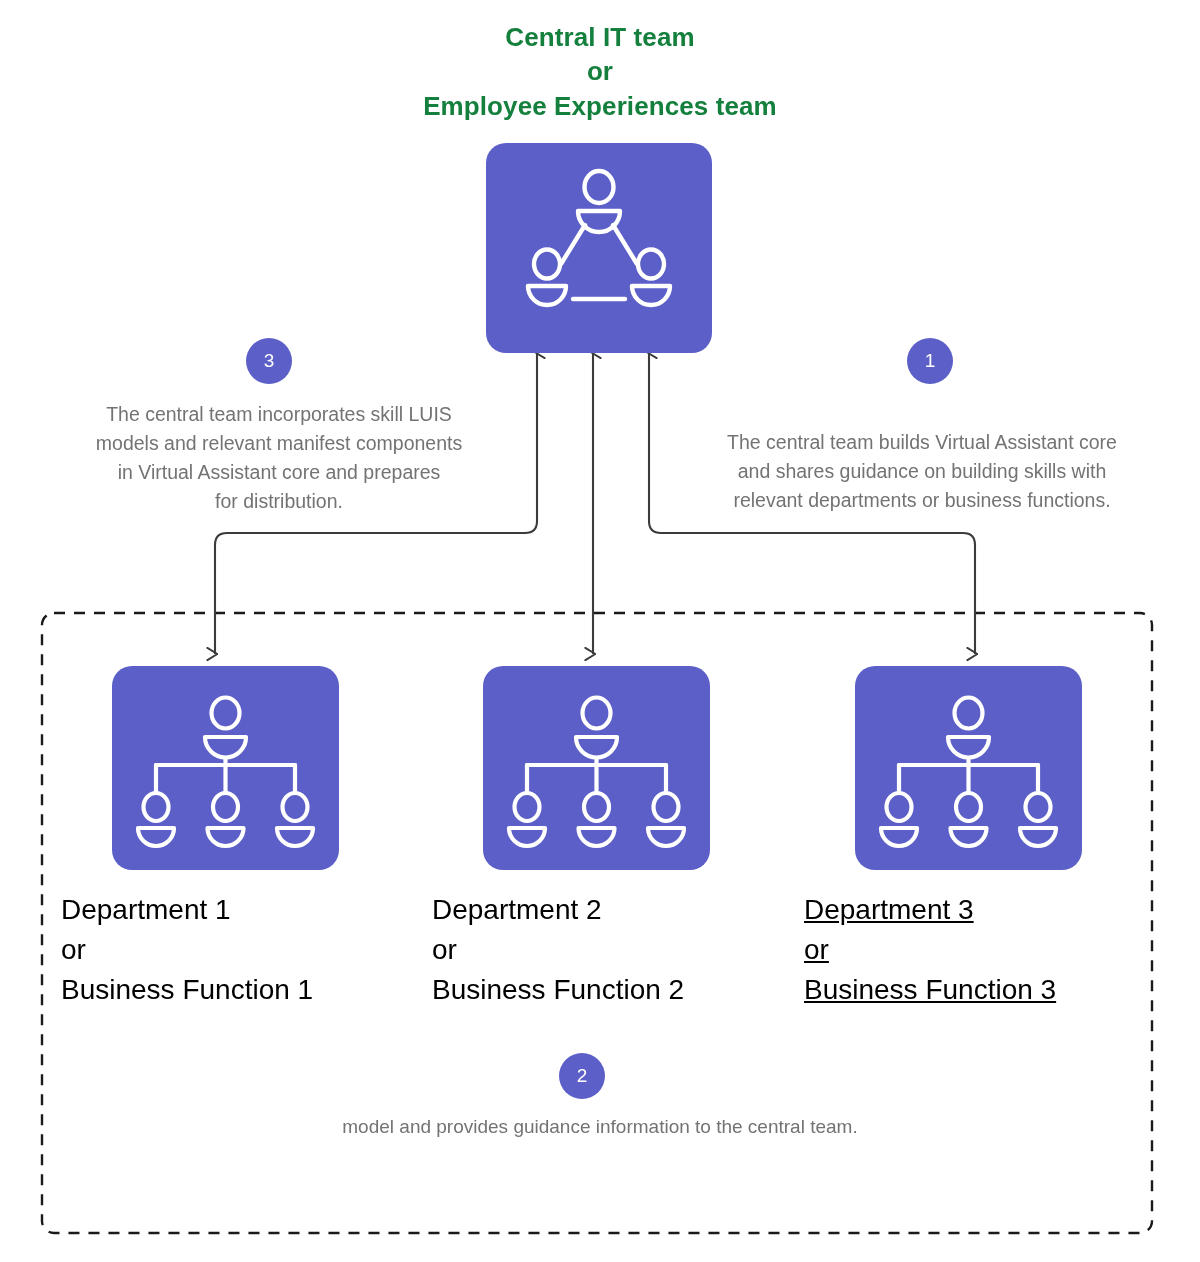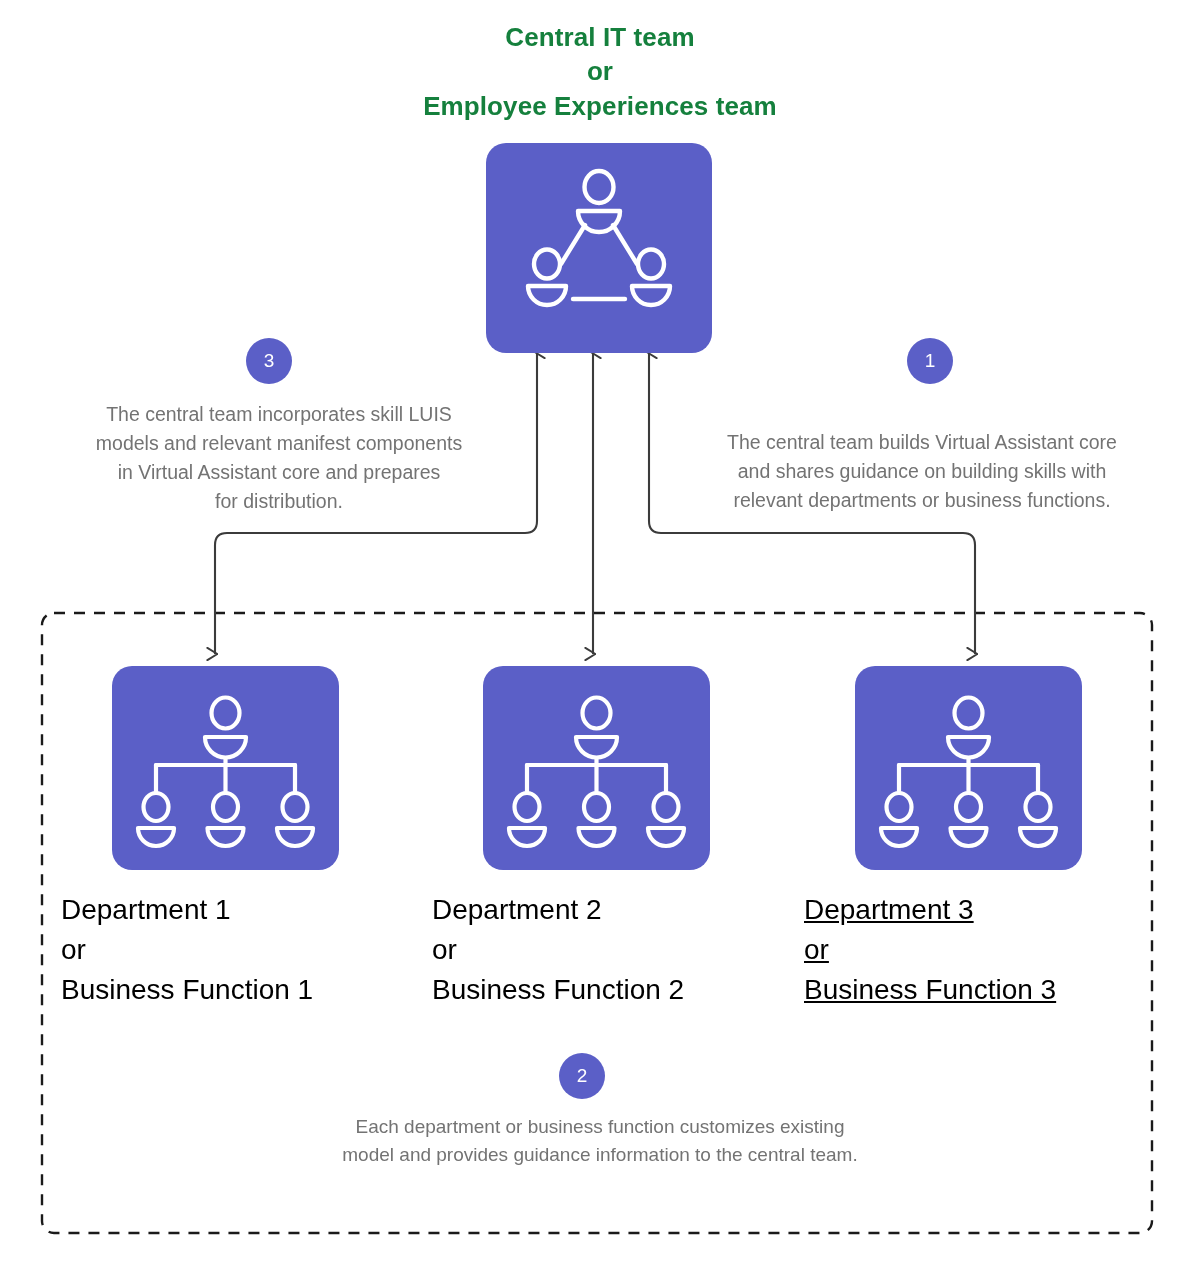--- a/index.html
+++ b/index.html
@@ -186,21 +186,20 @@
   <div class="step-badge" id="badge-3">3</div>
   <div class="step-text" id="step-text-3">
     <span class="tline">The central team incorporates skill LUIS</span>
     <span class="tline">models and relevant manifest components</span>
     <span class="tline">in Virtual Assistant core and prepares</span>
     <span class="tline">for distribution.</span>
   </div>
 
   <div class="step-badge" id="badge-2">2</div>
   <div class="step-text" id="step-text-2">
-    <span class="tline">Each department or business function customizes existing</span>
     <span class="tline">model and provides guidance information to the central team.</span>
   </div>
 
   <div class="icon-tile dept-tile" id="dept-tile-1">
     <svg viewBox="0 0 227 204" xmlns="http://www.w3.org/2000/svg">
       <g fill="none" stroke="#ffffff" stroke-width="4.2" stroke-linecap="round" stroke-linejoin="round">
         <ellipse cx="113.5" cy="47" rx="14" ry="15.5"></ellipse>
         <path d="M93,71 h41 a20.5,20.5 0 0 1 -41,0 z"></path>
         <path d="M113.5,92 v33"></path>
         <path d="M44,99 h139"></path>

